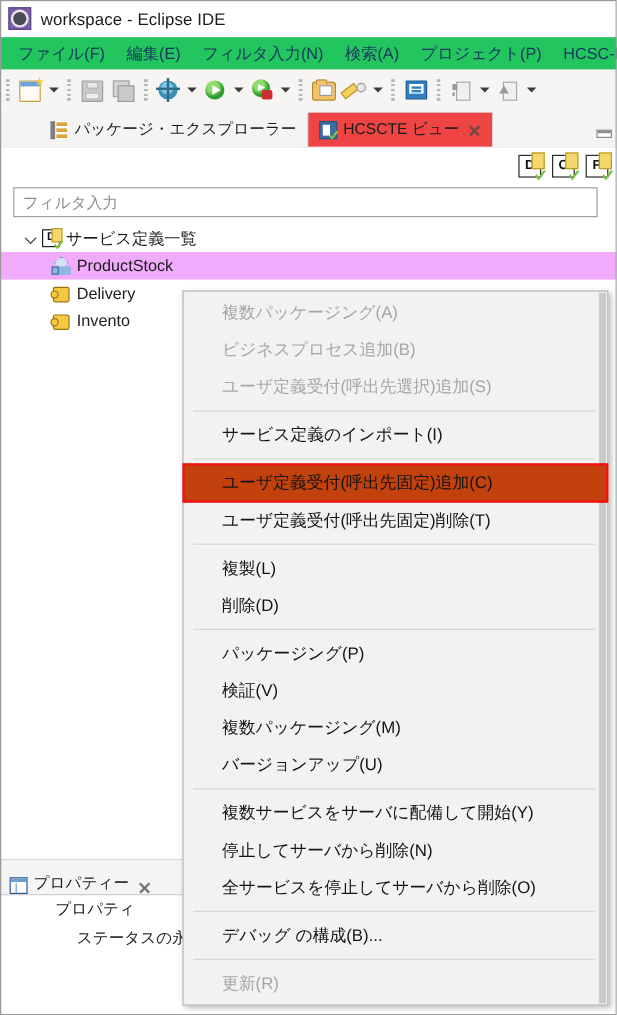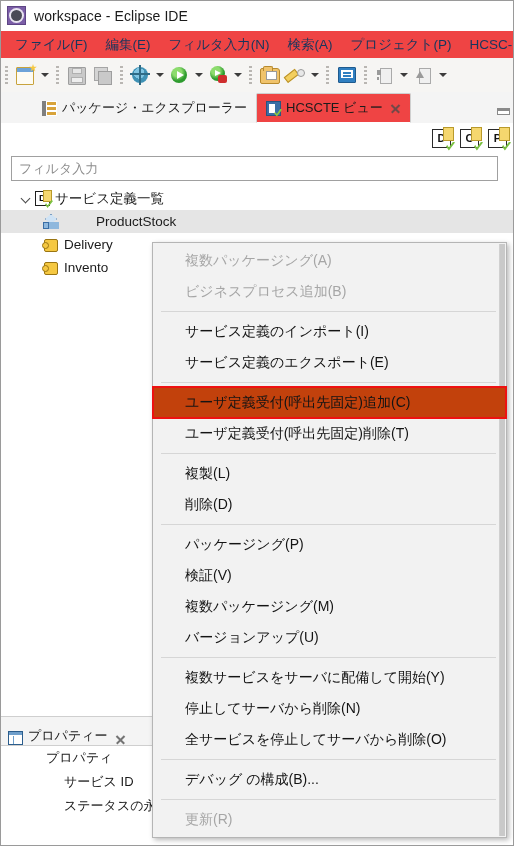--- a/index.html
+++ b/index.html
@@ -37,21 +37,21 @@
     background:#4a4a56;
     box-shadow:0 0 0 2px #e8e4f0;
   }
   .title-text{
     font-size:14px;color:#1b1b1b;letter-spacing:.1px;
   }
 
   
   .menubar{
     position:absolute;left:0;top:31px;width:514px;height:27px;
-    background:#ef4444;
+    background:#22c55e;
     display:flex;align-items:center;
     overflow:hidden;
     white-space:nowrap;
   }
   .menubar .mi{
     padding:3px 9px;
     font-size:13.5px;color:#17365d;
     flex:0 0 auto;
   }
   .menubar .mi:first-child{margin-left:6px;}
@@ -222,21 +222,21 @@
   .ti-root::after{content:"";position:absolute;right:-4px;bottom:-3px;width:8px;height:8px;background:#7ac143;
     clip-path:polygon(0 55%,32% 100%,100% 12%,80% 0,32% 68%,14% 40%);}
   .ti-bp{width:17px;height:15px;}
   .ti-bp::before{content:"";position:absolute;left:3px;top:0;width:10px;height:8px;background:#cfe3f5;border:1.2px solid #3b6ea5;
     clip-path:polygon(50% 0,100% 50%,50% 100%,0 50%);}
   .ti-bp::after{content:"";position:absolute;left:1px;bottom:0px;width:4px;height:5px;background:#8fb8dd;border:1px solid #3b6ea5;
     box-shadow:5px 0 0 -0px #8fb8dd,10px 0 0 0 #8fb8dd;}
   .ti-adp{width:17px;height:16px;}
   .ti-adp::before{content:"";position:absolute;left:2px;top:2px;width:12px;height:11px;background:#f5c842;border:1.3px solid #9a7512;border-radius:2px;}
   .ti-adp::after{content:"";position:absolute;left:0px;top:5px;width:5px;height:5px;border-radius:50%;background:#f5c842;border:1.3px solid #9a7512;}
-  .tnode.sel{background:#e5e5e5;gap:32px;}
+  .tnode.sel{background:#f0abfc;}
 
   
   .propspanel{
     position:absolute;left:0;bottom:0;width:170px;top:624px;
     background:#ffffff;
     border-top:1px solid #cfcfcf;
   }
   .propstab{
     height:28px;display:flex;align-items:flex-end;padding-left:8px;
     background:#f4f4f4;border-bottom:1px solid #cfcfcf;
@@ -412,33 +412,32 @@
       </div>
     </div>
 
     <div class="propspanel">
       <div class="propstab">
         <span class="ti-prop"></span>
         <span>プロパティー</span>
         <span class="tabclose"></span>
       </div>
       <div class="proprow">プロパティ</div>
-      <div class="proprow ind">サービス ID</div>
       <div class="proprow ind">ステータスの永続</div>
     </div>
 
     <div class="leftborder"></div>
   </div>
 
   <div class="ctxmenu">
     <div class="ctxitem disabled">複数パッケージング(A)</div>
     <div class="ctxitem disabled">ビジネスプロセス追加(B)</div>
+    <div class="ctxitem disabled">ユーザ定義受付(呼出先選択)追加(S)</div>
     <div class="ctxsep"></div>
     <div class="ctxitem">サービス定義のインポート(I)</div>
-    <div class="ctxitem">サービス定義のエクスポート(E)</div>
     <div class="ctxsep"></div>
     <div class="ctxitem highlight">ユーザ定義受付(呼出先固定)追加(C)</div>
     <div class="ctxitem">ユーザ定義受付(呼出先固定)削除(T)</div>
     <div class="ctxsep"></div>
     <div class="ctxitem">複製(L)</div>
     <div class="ctxitem">削除(D)</div>
     <div class="ctxsep"></div>
     <div class="ctxitem">パッケージング(P)</div>
     <div class="ctxitem">検証(V)</div>
     <div class="ctxitem">複数パッケージング(M)</div>

